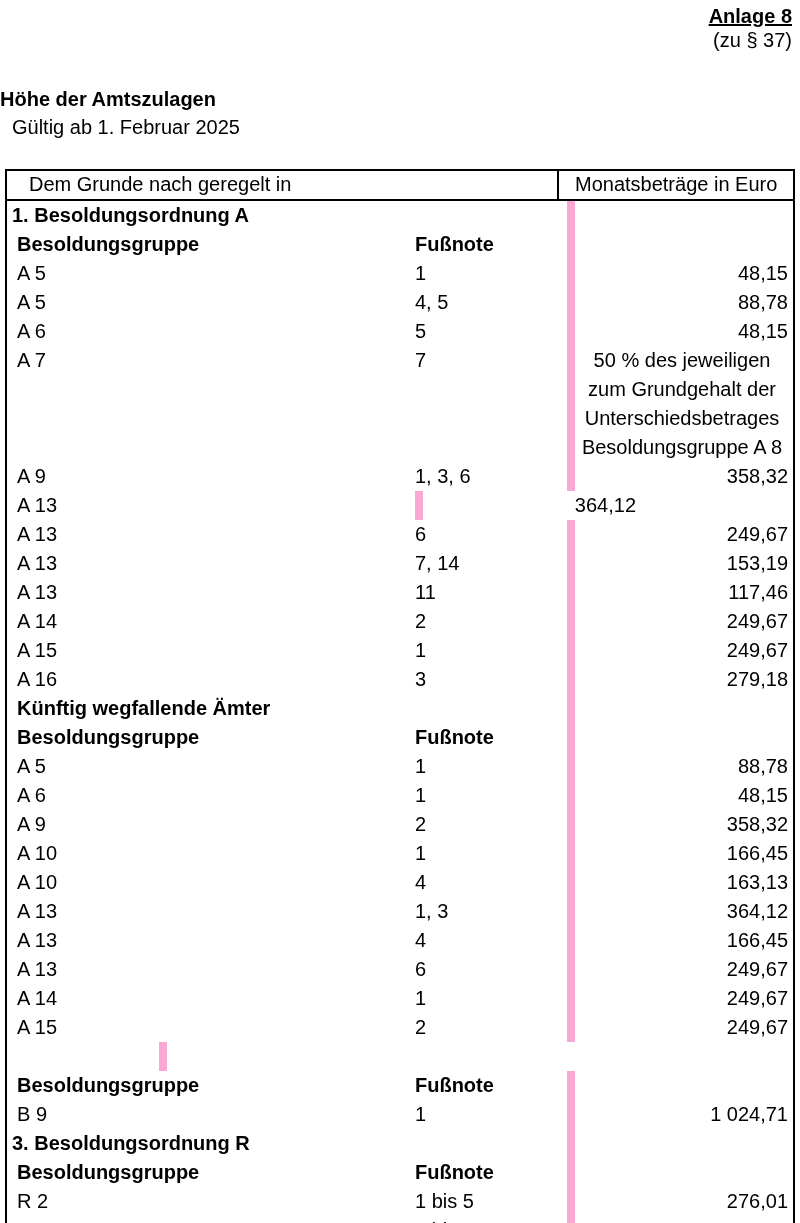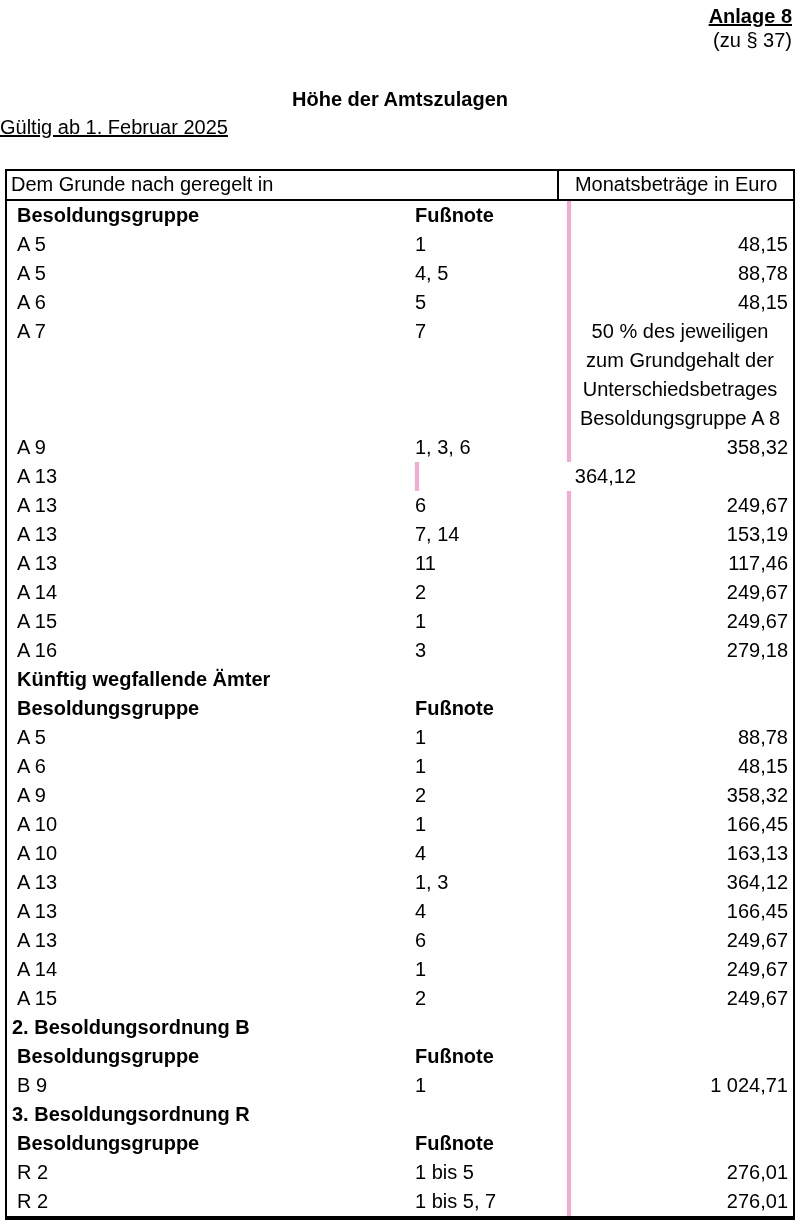--- a/index.html
+++ b/index.html
@@ -7,38 +7,38 @@
     width: 800px; height: 1223px;
     font-family: "Liberation Sans", "DejaVu Sans", sans-serif;
     font-size: 20px; color: #000; overflow: hidden;
   }
   .page { padding-top: 4px; }
 
   .annex-block { text-align: right; padding-right: 8px; line-height: 24px; }
   .annex-label { font-weight: bold; text-decoration: underline; }
   .annex-ref { font-weight: normal; }
 
-  .doc-title { text-align: center; font-weight: bold; margin-top: 37px; line-height: 21px; }
-  .validity { padding-left: 0; margin-top: 7px; line-height: 21px; text-decoration: underline; }
+  .doc-title { font-weight: bold; margin-top: 37px; line-height: 21px; }
+  .validity { padding-left: 12px; margin-top: 7px; line-height: 21px; }
 
   .atable {
     margin: 31px 5px 0 5px;
     border: 2px solid #000;
     border-bottom-width: 4px;
     width: 790px; box-sizing: border-box;
   }
   .thead { display: flex; height: 28px; line-height: 27px; border-bottom: 2px solid #000; }
-  .thead .h1 { width: 560px; padding-left: 4px; box-sizing: border-box; }
+  .thead .h1 { width: 560px; padding-left: 22px; box-sizing: border-box; }
   .thead .h2 { width: 240px; border-left: 2px solid #000; box-sizing: border-box; text-align: center; }
 
   .trow { display: flex; min-height: 29px; line-height: 29px; }
   .cell { box-sizing: border-box; }
   .c1 { width: 408px; padding-left: 10px; }
   .c2 { width: 152px; }
-  .c3 { width: 226px; border-left: 4px solid #f9a8d4; text-align: right; padding-right: 5px; }
+  .c3 { width: 226px; border-left: 8px solid #f9a8d4; text-align: right; padding-right: 5px; }
   .c3.centered { text-align: center; padding-right: 4px; }
 
   .trow.section .c1 { padding-left: 5px; font-weight: bold; }
   .trow.section-sub .c1 { font-weight: bold; }
   .trow.subhead .c1, .trow.subhead .c2 { font-weight: bold; }
 </style>
 </head>
 <body>
 
 <div class="page">
@@ -50,20 +50,25 @@
 
   <div class="doc-title">Höhe der Amtszulagen</div>
   <div class="validity">Gültig ab 1. Februar 2025</div>
 
   <div class="atable">
     <div class="thead">
       <div class="h1">Dem Grunde nach geregelt in</div>
       <div class="h2">Monatsbeträge in Euro</div>
     </div>
     <div>
+        <div class="trow section">
+          <div class="cell c1">1. Besoldungsordnung A</div>
+          <div class="cell c2"></div>
+          <div class="cell c3"></div>
+        </div>
         <div class="trow subhead">
           <div class="cell c1">Besoldungsgruppe</div>
           <div class="cell c2">Fußnote</div>
           <div class="cell c3"></div>
         </div>
         <div class="trow data">
           <div class="cell c1">A 5</div>
           <div class="cell c2">1</div>
           <div class="cell c3">48,15</div>
         </div>
@@ -180,21 +185,20 @@
           <div class="cell c1">A 14</div>
           <div class="cell c2">1</div>
           <div class="cell c3">249,67</div>
         </div>
         <div class="trow data">
           <div class="cell c1">A 15</div>
           <div class="cell c2">2</div>
           <div class="cell c3">249,67</div>
         </div>
         <div class="trow section">
-          <div class="cell c1">2. Besoldungsordnung B</div>
           <div class="cell c2"></div>
           <div class="cell c3"></div>
         </div>
         <div class="trow subhead">
           <div class="cell c1">Besoldungsgruppe</div>
           <div class="cell c2">Fußnote</div>
           <div class="cell c3"></div>
         </div>
         <div class="trow data">
           <div class="cell c1">B 9</div>

